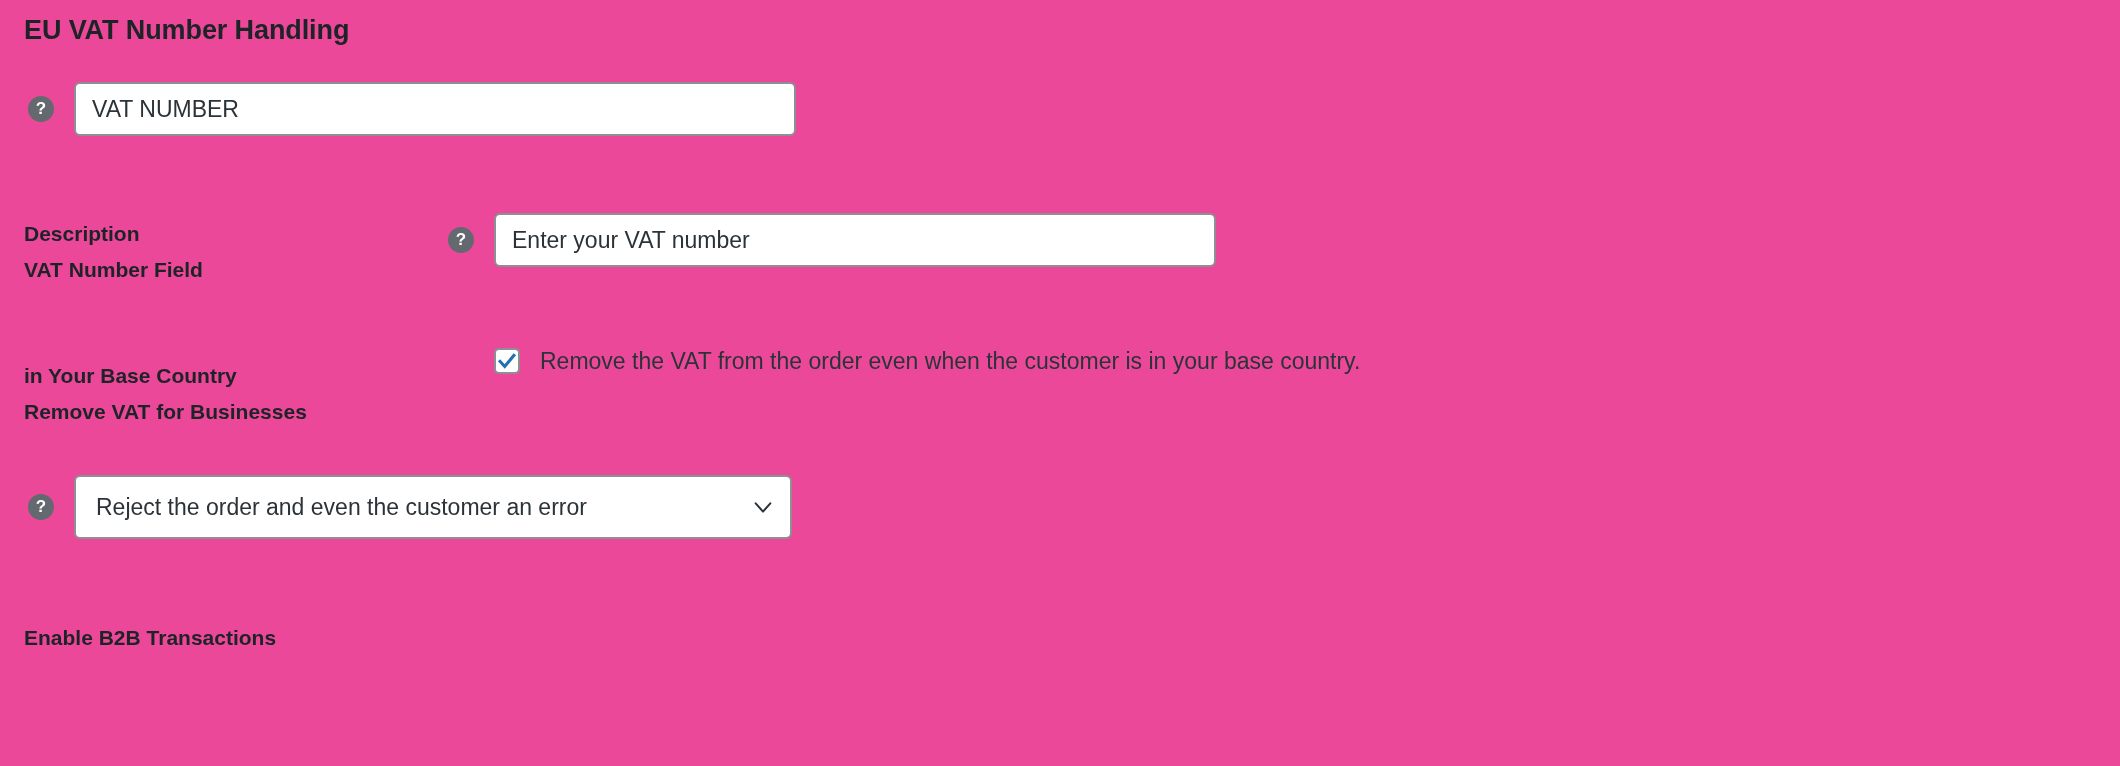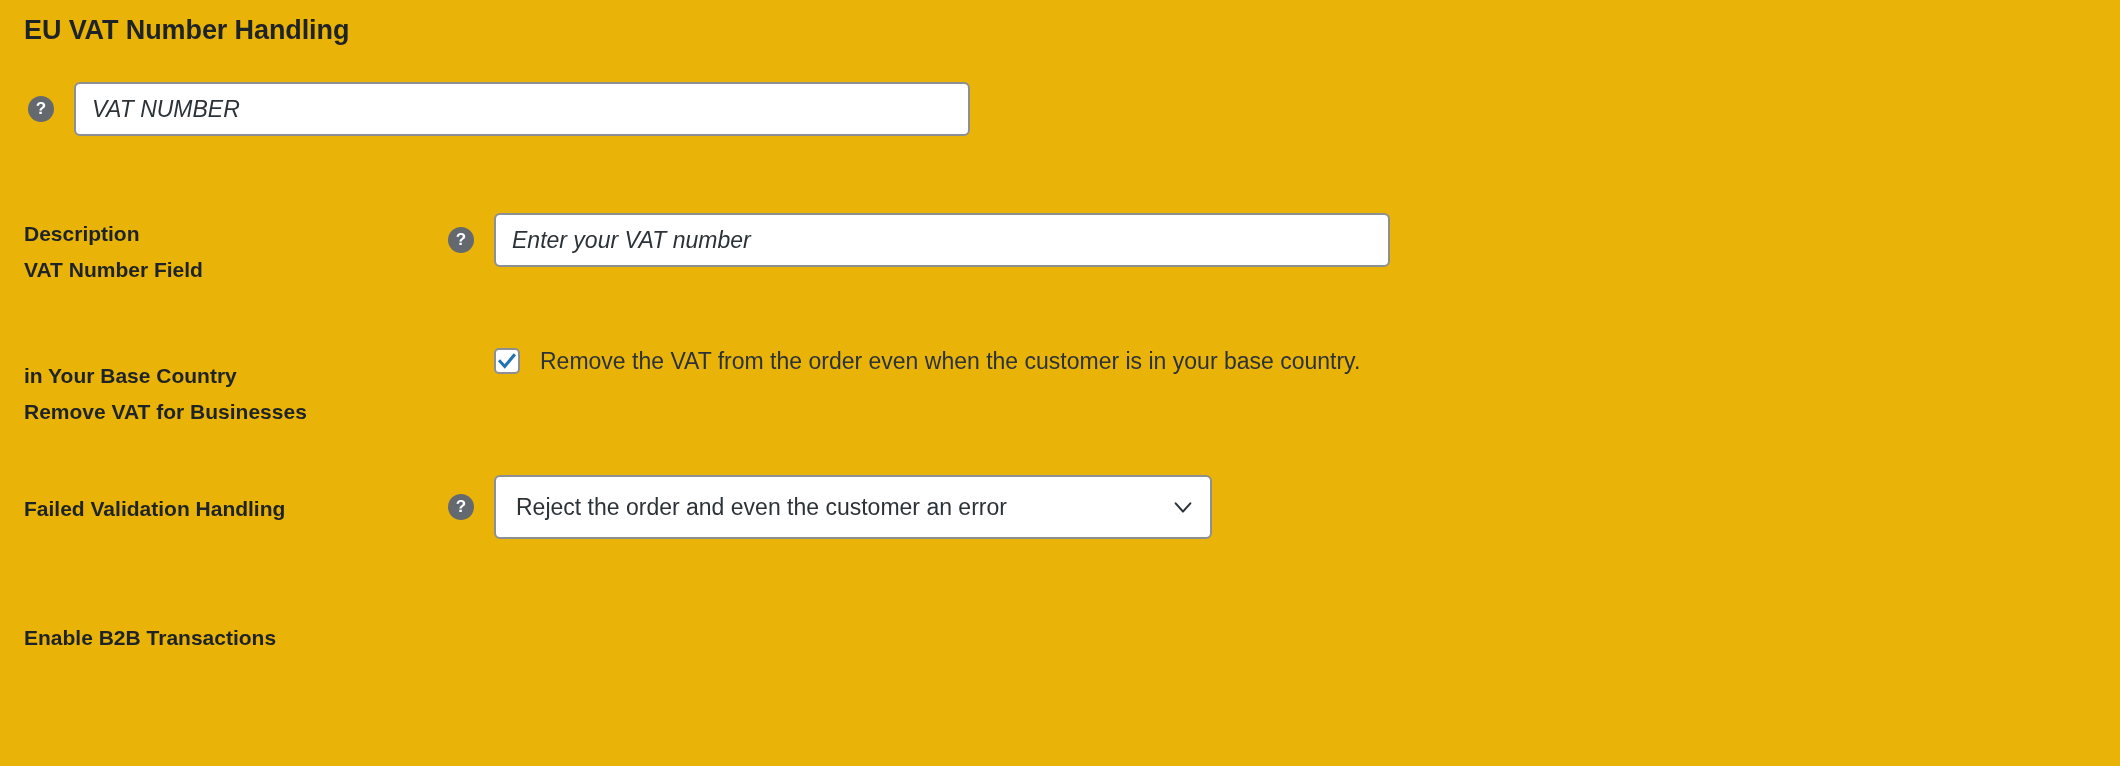--- a/index.html
+++ b/index.html
@@ -12,21 +12,21 @@
     background: #f0f0f1;
     font-family: "Liberation Sans", sans-serif;
     -webkit-font-smoothing: antialiased;
     overflow: hidden;
   }
 
   .panel {
     position: relative;
     width: 2120px;
     height: 766px;
-    background: #eab308;
+    background: #ec4899;
     box-sizing: border-box;
   }
 
   .section-title {
     position: absolute;
     left: 24px;
     top: 14px;
     font-size: 27px;
     font-weight: bold;
     color: #1d2327;
@@ -86,32 +86,31 @@
   }
 
   .field-cell {
     flex: 1 1 auto;
     display: flex;
     align-items: center;
   }
 
   .text-input {
     box-sizing: border-box;
-    width: 896px;
+    width: 722px;
     height: 54px;
     background: #ffffff;
     border: 2px solid #8c8f94;
     border-radius: 6px;
     padding: 0 16px;
     font-family: "Liberation Sans", sans-serif;
     font-size: 23px;
     color: #2c3338;
     outline: none;
     box-shadow: 0 0 0 transparent;
-    font-style: italic;
   }
   .text-input::placeholder { color: #2c3338; opacity: 1; }
 
   .select-wrap {
     position: relative;
     display: inline-block;
   }
   .select-input {
     box-sizing: border-box;
     width: 718px;
@@ -215,21 +214,20 @@
             <svg viewBox="0 0 24 24">
               <path d="M4.5 12.5 L9.5 18 L19.5 6" fill="none" stroke="#2271b1" stroke-width="3.4" stroke-linecap="square" stroke-linejoin="miter"></path>
             </svg>
           </span>
           <span class="cb-text">Remove the VAT from the order even when the customer is in your base country.</span>
         </div>
       </div>
     </div>
 
     <div class="form-row" style="height:135px;">
-      <div class="row-label" style="padding-top:30px;">Failed Validation Handling</div>
       <div class="help-cell" style="height:92px;">
         <span class="help-icon">?</span>
       </div>
       <div class="field-cell" style="height:92px;">
         <div class="select-wrap">
           <div class="select-input">Reject the order and even the customer an error</div>
           <span class="select-chevron">
             <svg viewBox="0 0 24 24">
               <path d="M4 8 L12 17 L20 8" fill="none" stroke="#2c3338" stroke-width="2.2" stroke-linecap="round" stroke-linejoin="round"></path>
             </svg>

